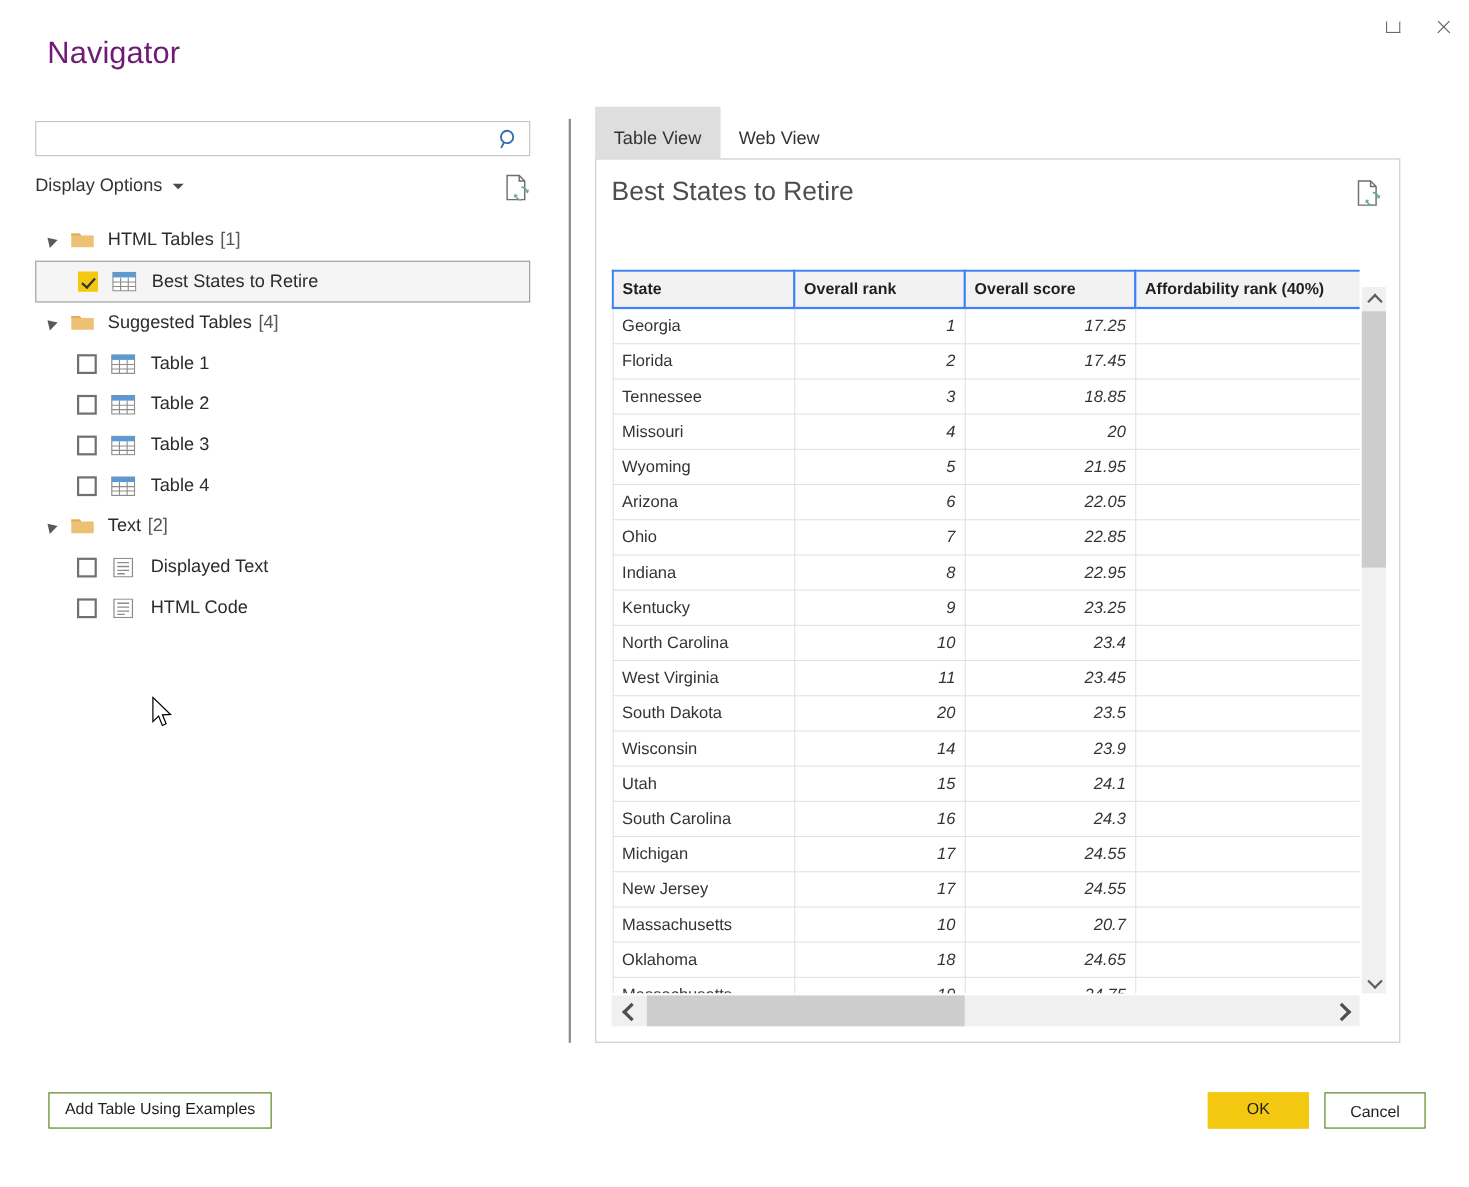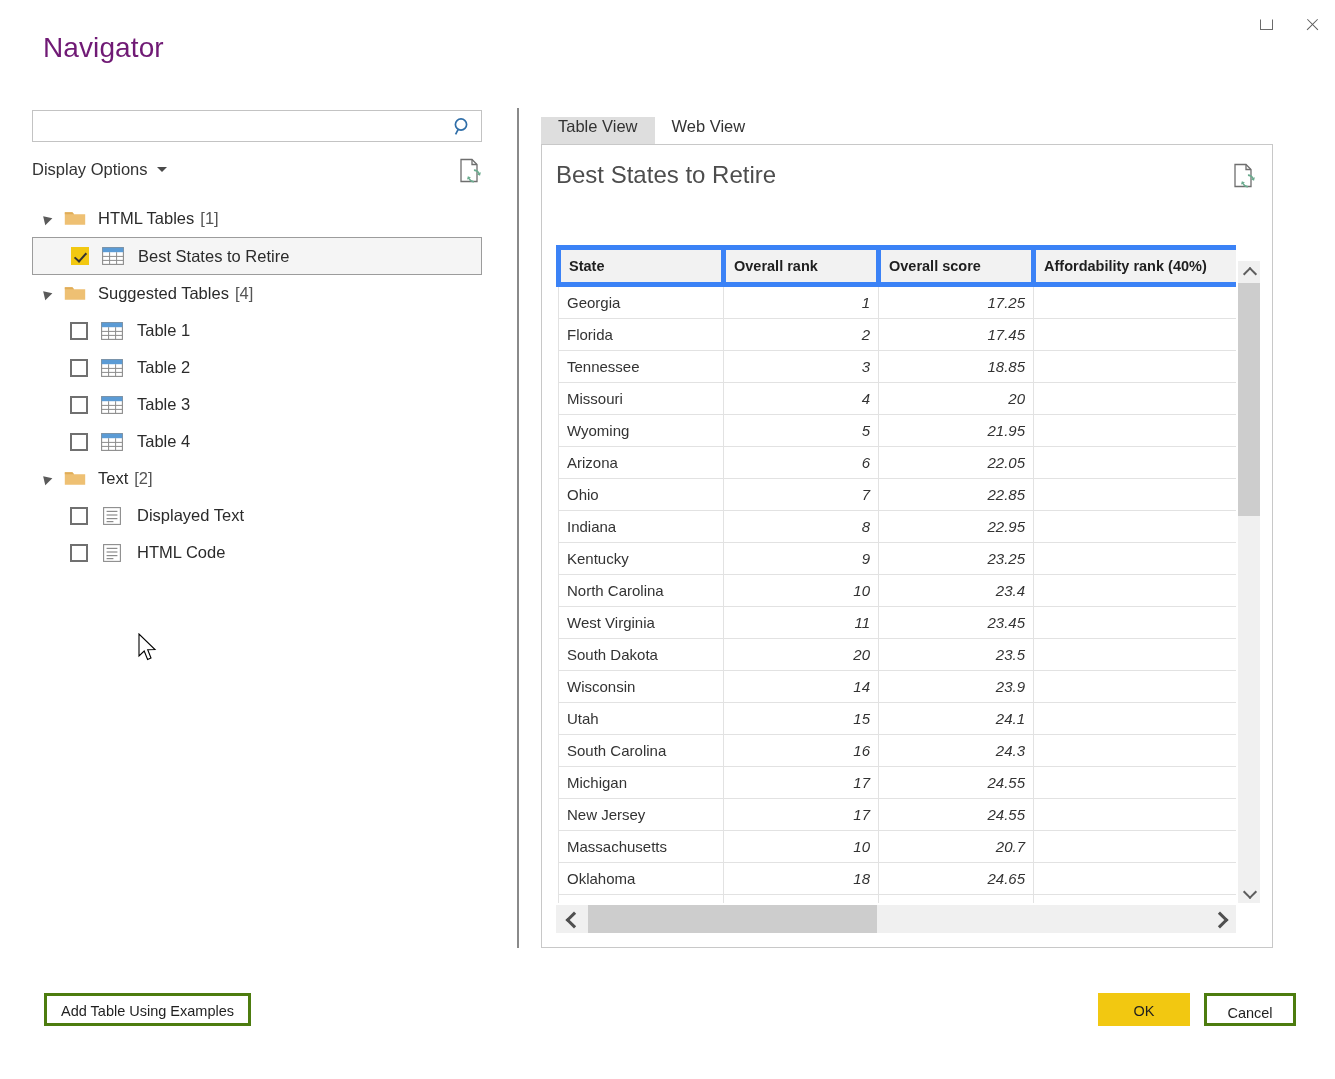--- a/index.html
+++ b/index.html
@@ -234,21 +234,21 @@
     left: 541px;
     top: 108px;
     width: 732px;
   }
   .tab-strip {
     display: flex;
     align-items: flex-end;
     height: 36px;
   }
   .tab {
-    padding: 0 17px 9px 17px;
+    padding: 20px 17px 9px 17px;
     font-size: 16.5px;
     color: #333333;
     cursor: default;
     background: transparent;
     line-height: 1.1;
   }
   .tab.active { background: #dedede; }
 
   .view-frame {
     border: 1px solid #c8c8c8;
@@ -290,21 +290,21 @@
     overflow: hidden;
   }
   table.grid {
     border-collapse: collapse;
     table-layout: fixed;
     width: 742px;
     font-size: 15px;
   }
   table.grid th {
     background: #f2f2f2;
-    border: 5px solid #3b82f6;
+    border: 2px solid #3b82f6;
     font-weight: bold;
     color: #1f1f1f;
     text-align: left;
     padding: 7px 8px;
     height: 18px;
     font-size: 14.5px;
     white-space: nowrap;
   }
   table.grid td {
     border: 1px solid #e2e2e2;
@@ -424,21 +424,21 @@
     right: 39px;
     top: 993px;
     display: flex;
     gap: 14px;
   }
   .btn {
     font-family: "Liberation Sans", sans-serif;
     font-size: 14.5px;
     color: #1f1f1f;
     background: #ffffff;
-    border: 3px solid #4d7c0f;
+    border: 1px solid #4d7c0f;
     padding: 0 14px;
     height: 33px;
     min-width: 40px;
     cursor: pointer;
     line-height: 31px;
     box-sizing: border-box;
     white-space: nowrap;
   }
   .btn.primary {
     background: #f2c811;

